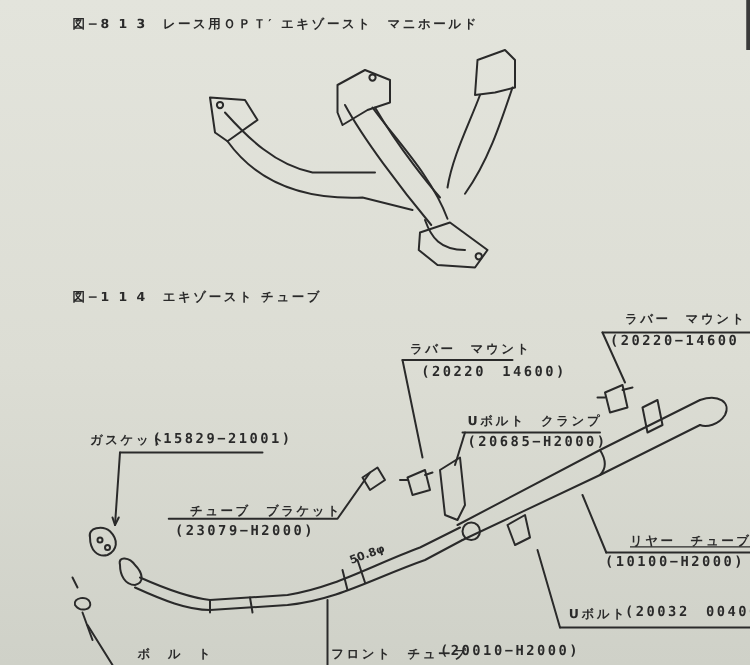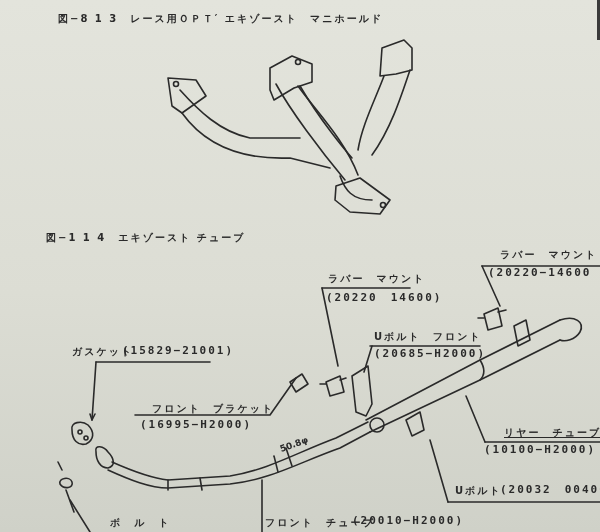--- a/index.html
+++ b/index.html
@@ -121,36 +121,36 @@
 
     <path d="M70 500 L90 532"></path>
     <path d="M62 470 L58 462"></path>
 
     <path d="M274 456 L278 472"></path>
     <path d="M286 448 L292 466"></path>
   </g>
 </svg>
 
 <div class="lbl fig-title" style="left:58px; top:12px;">図−8 1 3　レース用ＯＰＴ′ エキゾースト　マニホールド</div>
-<div class="lbl fig-title" style="left:46px; top:231px;">図−1 1 4　エキゾースト チューブ</div>
+<div class="lbl fig-title" style="left:58px; top:231px;">図−1 1 4　エキゾースト チューブ</div>
 
 <div class="lbl jp" style="left:500px; top:248px;">ラバー　マウント</div>
 <div class="lbl pn" style="left:488px; top:266px;">(20220−14600</div>
 
 <div class="lbl jp" style="left:328px; top:272px;">ラバー　マウント</div>
-<div class="lbl pn" style="left:326px; top:290px;">(20220　14600)</div>
+<div class="lbl pn" style="left:326px; top:290px;padding-left:11px;">(20220　14600)</div>
 
-<div class="lbl jp" style="left:374px; top:330px;">Uボルト　フロント</div>
+<div class="lbl jp" style="left:374px; top:330px;">Uボルト　クランプ</div>
 <div class="lbl pn" style="left:374px; top:347px;text-align:center;">(20685−H2000)</div>
 
 <div class="lbl jp" style="left:72px; top:345px;">ガスケット</div>
 <div class="lbl pn" style="left:122px; top:344px;">(15829−21001)</div>
 
-<div class="lbl jp" style="left:152px; top:402px;">フロント　ブラケット</div>
-<div class="lbl pn" style="left:140px; top:418px;">(16995−H2000)</div>
+<div class="lbl jp" style="left:152px; top:402px;">チューブ　ブラケット</div>
+<div class="lbl pn" style="left:140px; top:418px;">(23079−H2000)</div>
 
 <div class="lbl jp" style="left:504px; top:426px;text-decoration:underline;">リヤー　チューブ</div>
 <div class="lbl pn" style="left:484px; top:443px;">(10100−H2000)</div>
 
 <div class="lbl jp" style="left:455px; top:484px;">Uボルト</div>
 <div class="lbl pn" style="left:500px; top:482px;">(20032　00400</div>
 
 <div class="lbl jp" style="left:110px; top:516px;">ボ　ル　ト</div>
 
 <div class="lbl jp" style="left:265px; top:516px;">フロント　チューブ</div>

